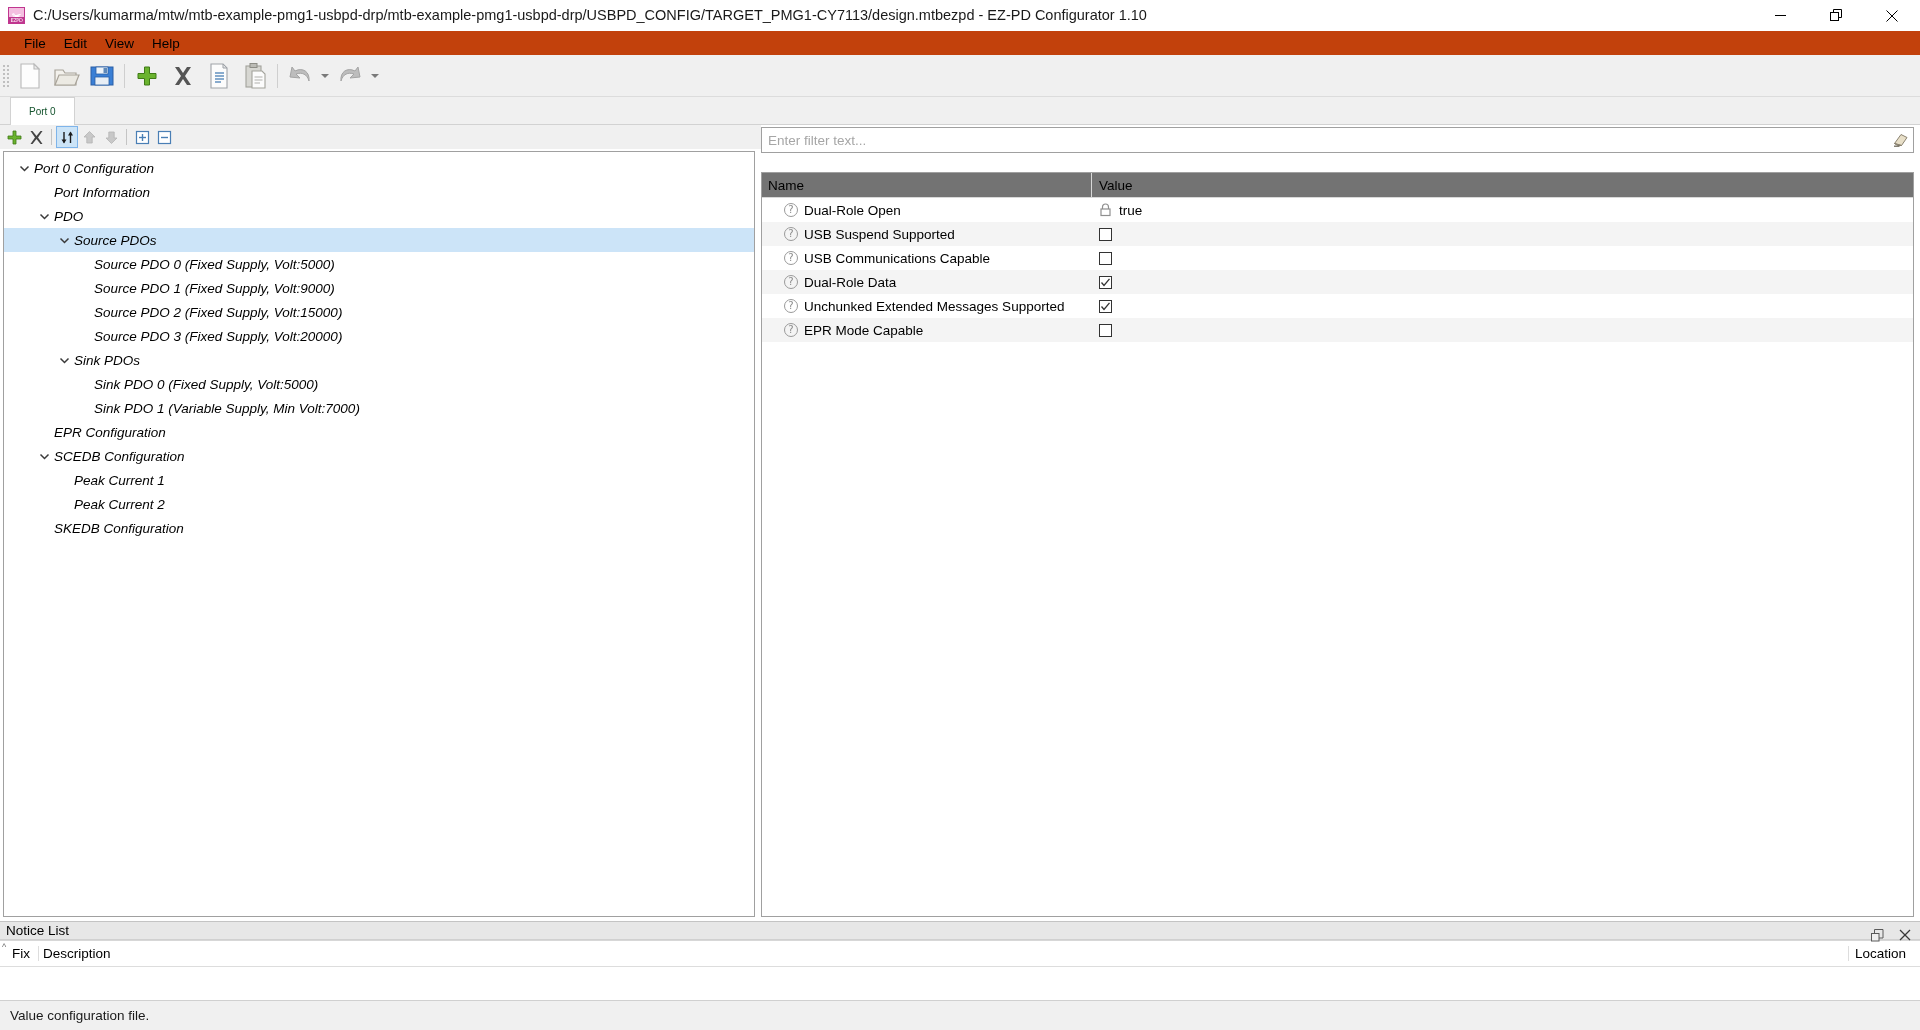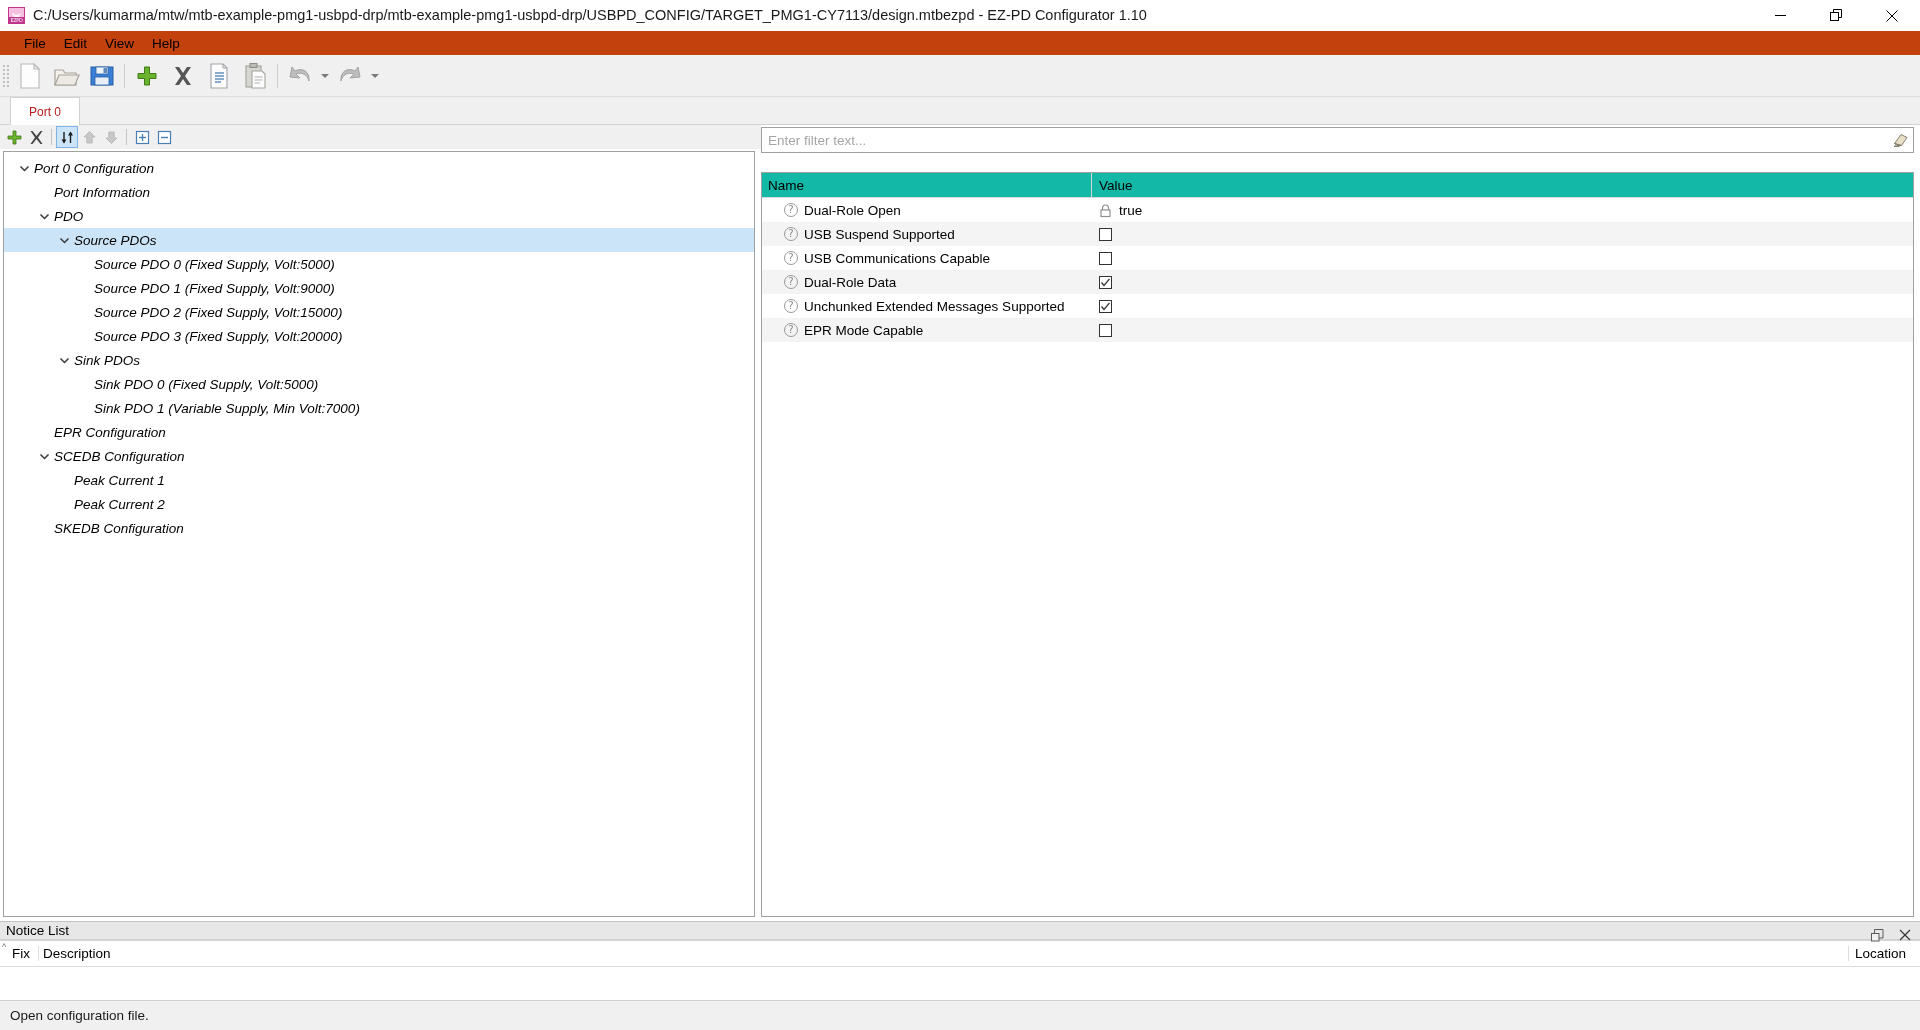--- a/index.html
+++ b/index.html
@@ -147,22 +147,22 @@
     border-bottom: 1px solid #d2d2d2;
   }
   .tab {
     height: 28px;
     background: #ffffff;
     border: 1px solid #d2d2d2;
     border-bottom: none;
     display: flex;
     align-items: center;
     padding: 0 18px;
-    font-size: 12px;
-    color: #b91c1c;
+    font-size: 10px;
+    color: #14532d;
     position: relative;
     top: 1px;
   }
 
   
   .body-area {
     flex: 1 1 auto;
     display: flex;
     background: #ffffff;
     min-height: 0;
@@ -275,21 +275,21 @@
     display: flex;
     flex-direction: column;
     min-height: 0;
     overflow: hidden;
   }
   .table-header {
     height: 25px;
     flex: 0 0 25px;
     display: flex;
     align-items: center;
-    background: #14b8a6;
+    background: #737373;
     border-bottom: 1px solid #d8d8d8;
     font-size: 13.5px;
     color: #000000;
   }
   .th-name {
     width: 330px;
     flex: 0 0 330px;
     padding-left: 6px;
     border-right: 1px solid #d8d8d8;
     height: 25px;
@@ -326,21 +326,21 @@
     font-size: 10px;
     line-height: 12px;
     text-align: center;
     margin-right: 6px;
     flex: 0 0 14px;
     font-family: "DejaVu Sans", sans-serif;
   }
   .prop-value {
     flex: 1 1 auto;
     display: flex;
-    align-items: flex-end;
+    align-items: center;
     padding-left: 7px;
     white-space: nowrap;
   }
   .chk {
     width: 13px; height: 13px;
     border: 1.3px solid #333333;
     background: #ffffff;
     display: inline-flex;
     align-items: center;
     justify-content: center;
@@ -826,15 +826,15 @@
         <span class="sort-caret">^</span>
         <div class="nh-fix">Fix</div>
         <div class="nh-desc">Description</div>
         <div class="nh-loc">Location</div>
       </div>
       <div class="notice-empty"></div>
     </div>
   </div>
 
   <div class="statusbar">
-    <span>Open configuration file.</span>
+    <span>Value configuration file.</span>
   </div>
 </div>
 
 </body></html>

